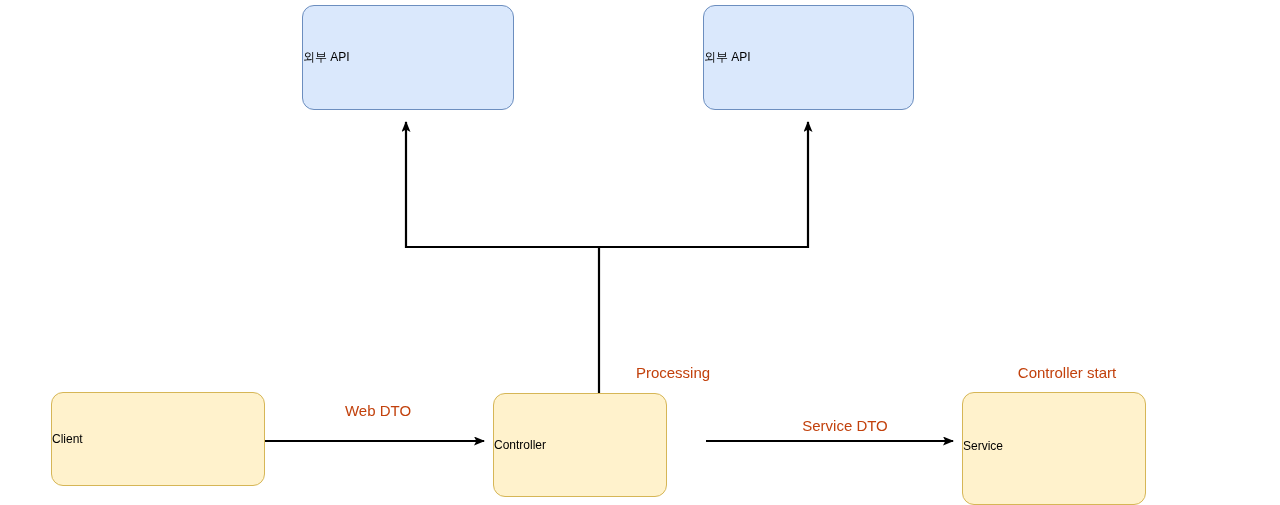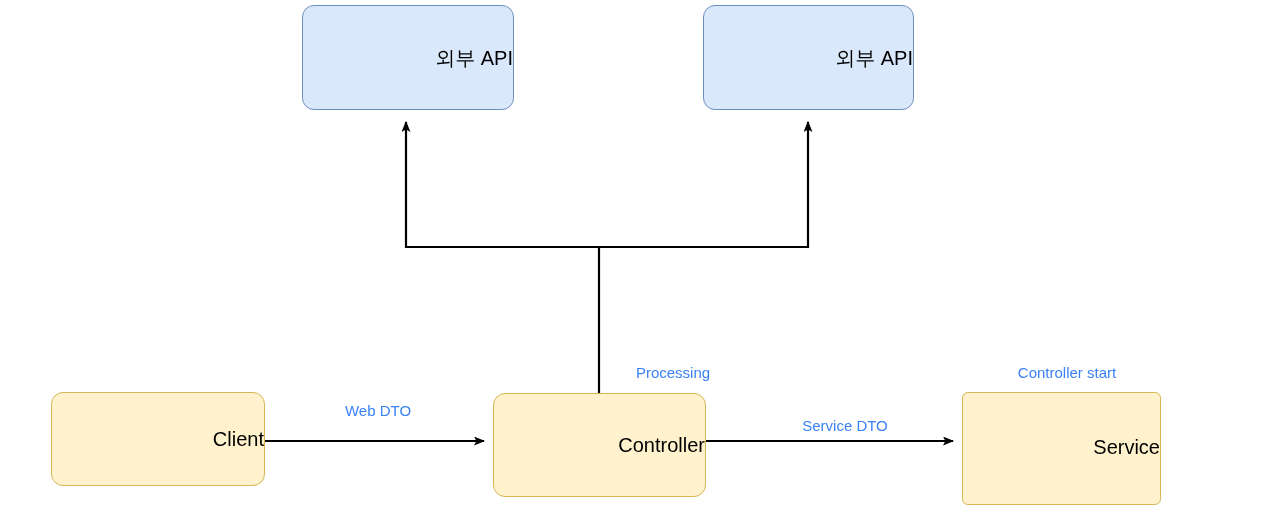--- a/index.html
+++ b/index.html
@@ -25,41 +25,41 @@
     top: 0;
     width: 1280px;
     height: 505px;
     pointer-events: none;
   }
   .node {
     position: absolute;
     box-sizing: border-box;
     display: flex;
     align-items: center;
-    justify-content: flex-end;
+    justify-content: flex-start;
     border-style: solid;
     border-width: 1px;
     border-radius: 12px;
-    font-size: 20px;
+    font-size: 12px;
     color: #000000;
     text-align: center;
     line-height: 1.2;
   }
   .node-api {
     background: #dae8fc;
     border-color: #6c8ebf;
   }
   .node-flow {
     background: #fff2cc;
     border-color: #d6b656;
   }
   .edge-label {
     position: absolute;
     font-size: 15px;
-    color: #3b82f6;
+    color: #c2410c;
     white-space: nowrap;
     background: transparent;
     line-height: 1.2;
   }
   .center-x {
     transform: translateX(-50%);
   }
 </style>
 </head>
 <body>
@@ -92,25 +92,25 @@
   </div>
 
   <div class="node node-api" style="left:703px; top:5px; width:211px; height:105px;">
     <span>외부 API</span>
   </div>
 
   <div class="node node-flow" style="left:51px; top:392px; width:214px; height:94px;">
     <span>Client</span>
   </div>
 
-  <div class="node node-flow" style="left:493px; top:393px; width:213px; height:104px;padding-left:16px;">
+  <div class="node node-flow" style="left:493px; top:393px; width:174px; height:104px;">
     <span>Controller</span>
   </div>
 
-  <div class="node node-flow" style="left:962px; top:392px; width:199px; height:113px;border-radius:6px;">
+  <div class="node node-flow" style="left:962px; top:392px; width:184px; height:113px;">
     <span style="margin-top:-4px;">Service</span>
   </div>
 
   <div class="edge-label center-x" style="left:378px; top:402px;">Web DTO</div>
 
   <div class="edge-label center-x" style="left:845px; top:417px;">Service DTO</div>
 
   <div class="edge-label center-x" style="left:673px; top:364px;">Processing</div>
 
   <div class="edge-label center-x" style="left:1067px; top:364px;">Controller start</div>

